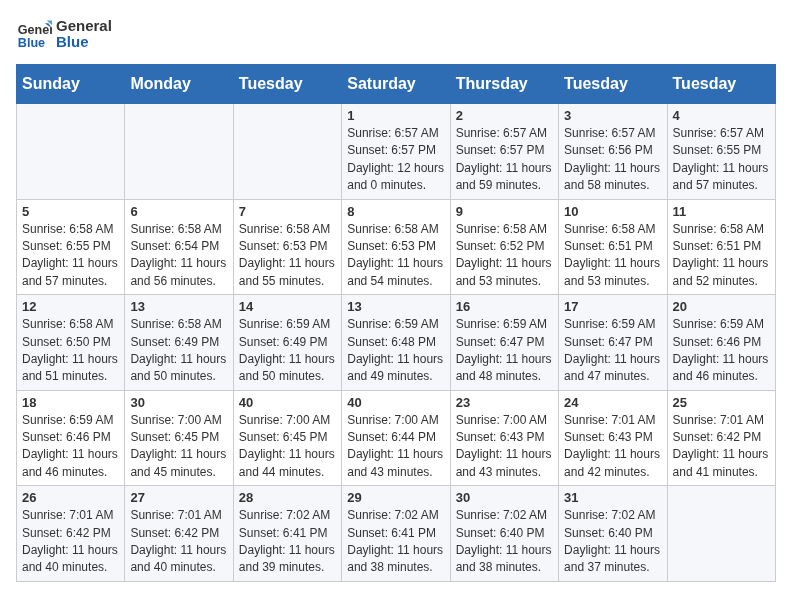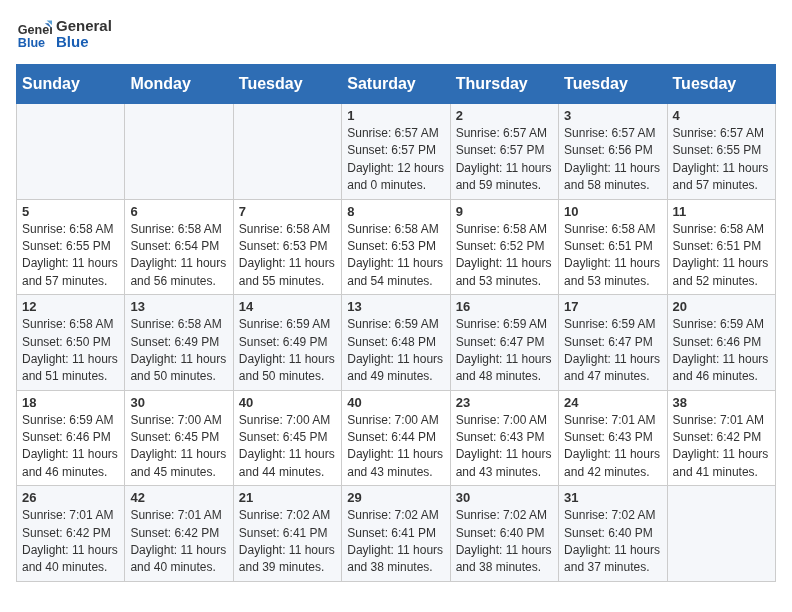--- a/index.html
+++ b/index.html
@@ -285,44 +285,44 @@
 and 43 minutes.</div>
         </td>
         <td>
           <span class="day-num">24</span>
           <div class="day-info" style="white-space: pre-line;">Sunrise: 7:01 AM
 Sunset: 6:43 PM
 Daylight: 11 hours
 and 42 minutes.</div>
         </td>
         <td>
-          <span class="day-num">38</span>
+          <span class="day-num">25</span>
           <div class="day-info" style="white-space: pre-line;">Sunrise: 7:01 AM
 Sunset: 6:42 PM
 Daylight: 11 hours
 and 41 minutes.</div>
         </td>
       </tr>
       <tr>
         <td>
           <span class="day-num">26</span>
           <div class="day-info" style="white-space: pre-line;">Sunrise: 7:01 AM
 Sunset: 6:42 PM
 Daylight: 11 hours
 and 40 minutes.</div>
         </td>
         <td>
-          <span class="day-num">42</span>
+          <span class="day-num">27</span>
           <div class="day-info" style="white-space: pre-line;">Sunrise: 7:01 AM
 Sunset: 6:42 PM
 Daylight: 11 hours
 and 40 minutes.</div>
         </td>
         <td>
-          <span class="day-num">21</span>
+          <span class="day-num">28</span>
           <div class="day-info" style="white-space: pre-line;">Sunrise: 7:02 AM
 Sunset: 6:41 PM
 Daylight: 11 hours
 and 39 minutes.</div>
         </td>
         <td>
           <span class="day-num">29</span>
           <div class="day-info" style="white-space: pre-line;">Sunrise: 7:02 AM
 Sunset: 6:41 PM
 Daylight: 11 hours

